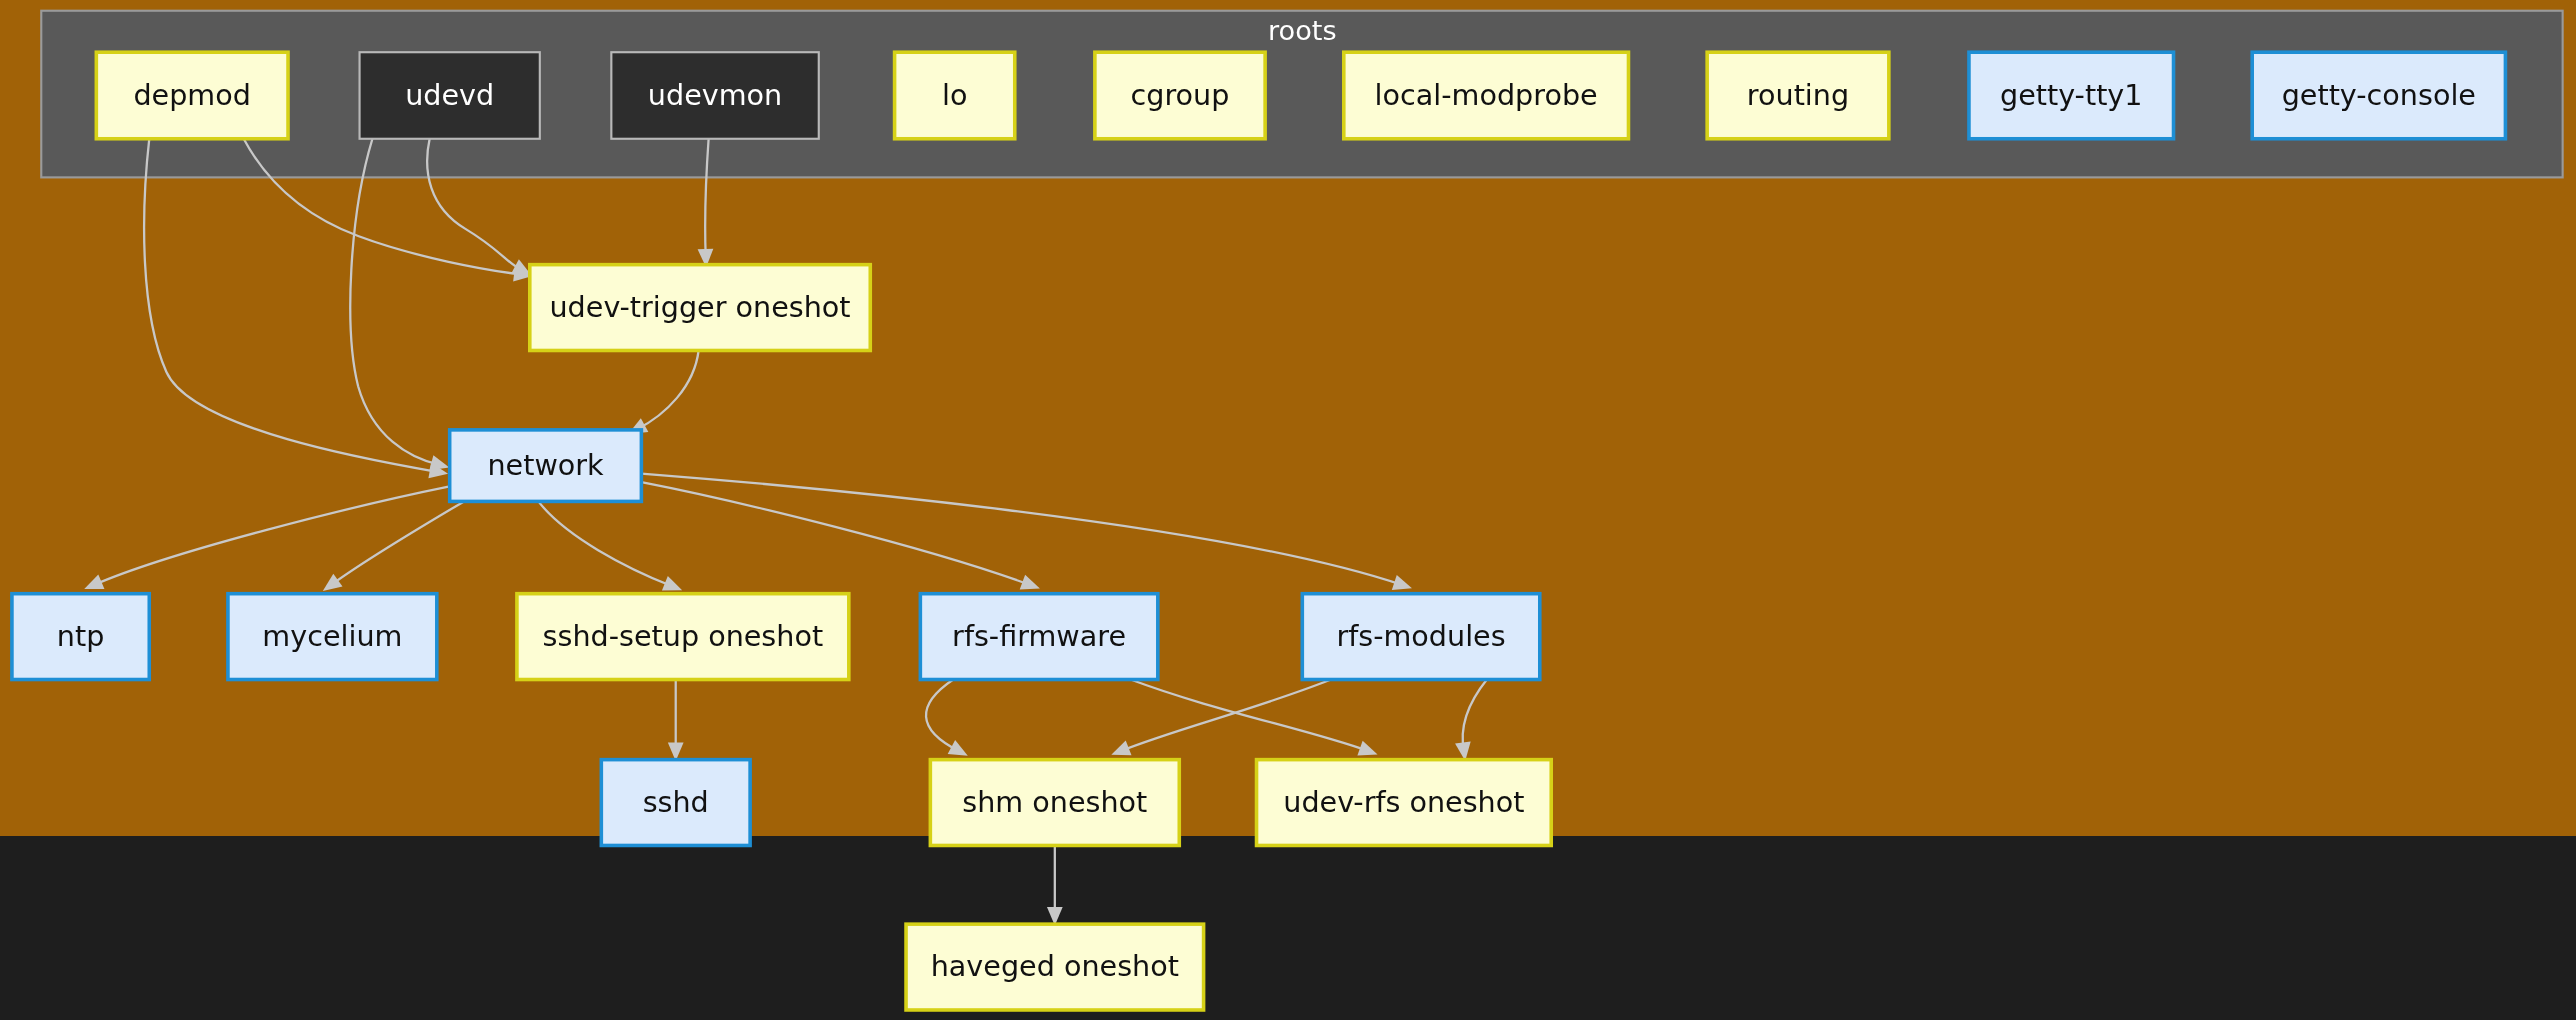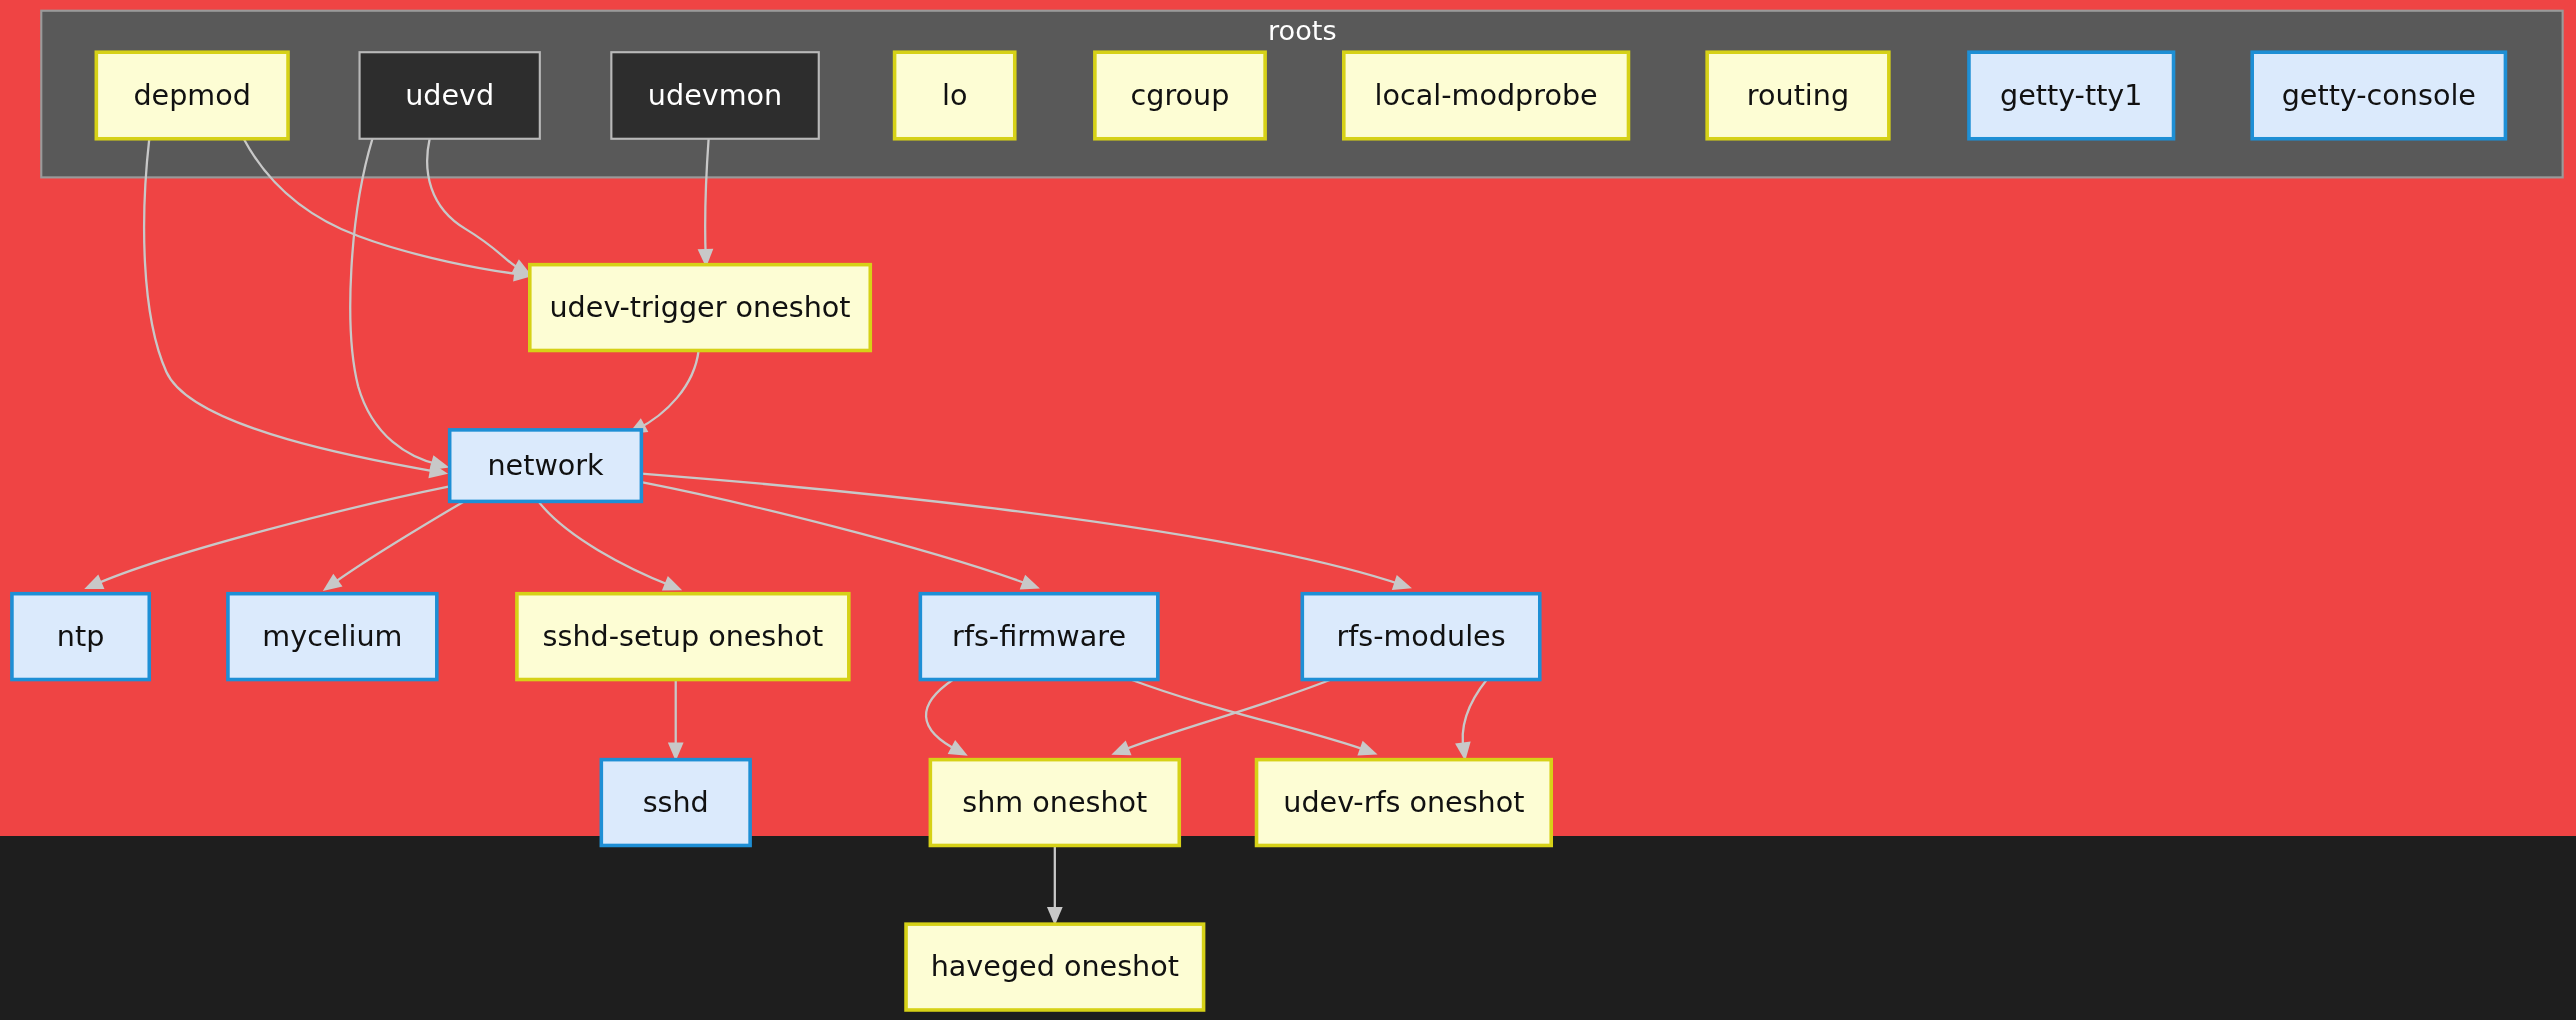--- a/index.html
+++ b/index.html
@@ -1,17 +1,17 @@
 <!DOCTYPE html>
 <html style="font-size:11.4px"><head>
 <meta charset="utf-8">
 <style>
   html,body{margin:0;padding:0;background:#1e1e1e;}
   body{width:2576px;height:1020px;overflow:hidden;font-family:"DejaVu Sans",sans-serif;}
-  #stage{position:relative;width:2576px;height:836px;background:#ef4444;}
+  #stage{position:relative;width:2576px;height:836px;background:#a16207;}
   svg#graph{position:absolute;left:0;top:0;width:2576px;height:1020px;display:block;}
   .cluster-rect{fill:#595959;stroke:#9a9a9a;stroke-width:3;}
   .cluster-label{fill:#ffffff;font-size:38px;font-family:"DejaVu Sans",sans-serif;text-anchor:middle;dominant-baseline:middle;}
   .node-rect{stroke-width:5;}
   .n-yellow{fill:#fdfdd4;stroke:#d6d117;}
   .n-blue{fill:#dbeafc;stroke:#1e8fd5;}
   .n-dark{fill:#2d2d2d;stroke:#b8b8b8;stroke-width:3;}
   .node-label{font-size:40px;font-family:"DejaVu Sans",sans-serif;text-anchor:middle;dominant-baseline:middle;}
   .lbl-dark-bg{fill:#111111;}
   .lbl-light-bg{fill:#ffffff;}

